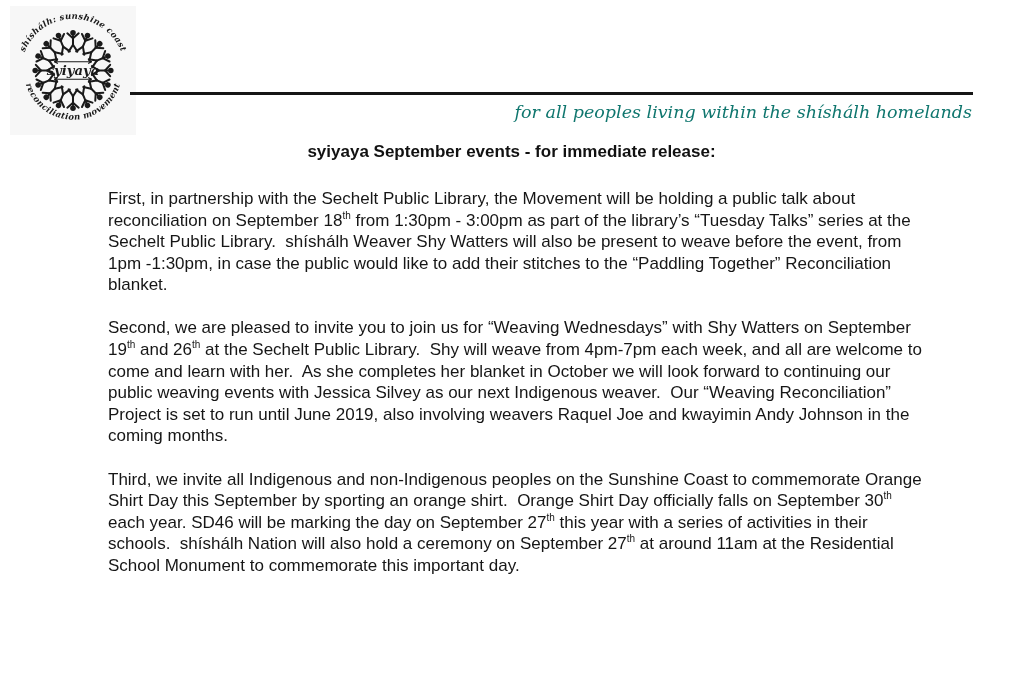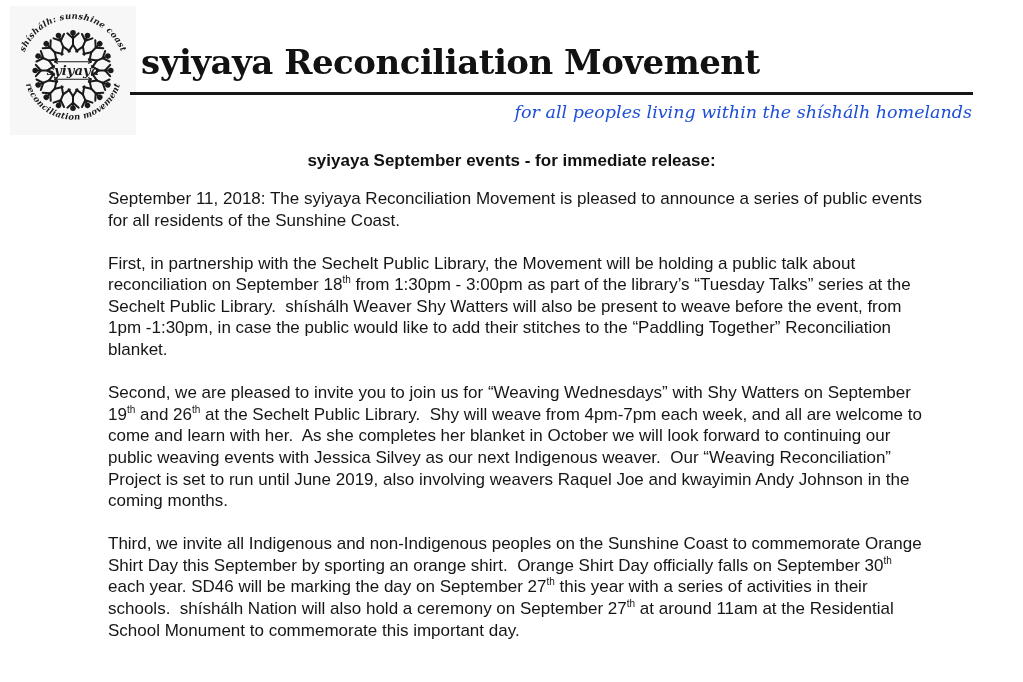--- a/index.html
+++ b/index.html
@@ -55,27 +55,27 @@
     background: #161616;
   }
   .tagline {
     position: absolute;
     left: 130px; top: 102px;
     width: 842px;
     text-align: right;
     font-family: "DejaVu Serif", serif;
     font-style: italic;
     font-size: 17.5px;
-    color: #1d4ed8;
+    color: #0f766e;
   }
 
   
   .doc-heading {
     position: absolute;
-    left: 0; top: 151px;
+    left: 0; top: 142px;
     width: 1023px;
     text-align: center;
     font-weight: bold;
     font-size: 17px;
     color: #111111;
   }
   .document-body {
     position: absolute;
     left: 108px; top: 188px;
     width: 818px;
@@ -140,25 +140,23 @@
         </g>
 
       <g stroke="#1a1a1a" stroke-width="1.6">
         <path d="M 70 86 H 130 M 70 86 l 6 -3 M 70 86 l 6 3 M 130 86 l -6 -3 M 130 86 l -6 3" fill="none"></path>
         <path d="M 70 114 H 130 M 70 114 l 6 -3 M 70 114 l 6 3 M 130 114 l -6 -3 M 130 114 l -6 3" fill="none"></path>
       </g>
       <text class="logo-center-text" x="100" y="107" text-anchor="middle">syiyaya</text>
     </svg>
   </div>
 
-  <div class="main-title">syiyaya Reconciliation Movement</div>
   <div class="header-rule"></div>
   <div class="tagline">for all peoples living within the shíshálh homelands</div>
 
   <div class="doc-heading">syiyaya September events - for immediate release:</div>
   <div class="document-body">
-      <p class="para"><span>September 11, 2018: The syiyaya Reconciliation Movement is pleased to announce a series of public events for all residents of the Sunshine Coast.</span></p>
       <p class="para"><span>First, in partnership with the Sechelt Public Library, the Movement will be holding a public talk about reconciliation on September 18</span><sup>th</sup><span> from 1:30pm - 3:00pm as part of the library’s “Tuesday Talks” series at the Sechelt Public Library.  shíshálh Weaver Shy Watters will also be present to weave before the event, from 1pm -1:30pm, in case the public would like to add their stitches to the “Paddling Together” Reconciliation blanket.</span></p>
       <p class="para"><span>Second, we are pleased to invite you to join us for “Weaving Wednesdays” with Shy Watters on September 19</span><sup>th</sup><span> and 26</span><sup>th</sup><span> at the Sechelt Public Library.  Shy will weave from 4pm-7pm each week, and all are welcome to come and learn with her.  As she completes her blanket in October we will look forward to continuing our public weaving events with Jessica Silvey as our next Indigenous weaver.  Our “Weaving Reconciliation” Project is set to run until June 2019, also involving weavers Raquel Joe and kwayimin Andy Johnson in the coming months.</span></p>
       <p class="para"><span>Third, we invite all Indigenous and non-Indigenous peoples on the Sunshine Coast to commemorate Orange Shirt Day this September by sporting an orange shirt.  Orange Shirt Day officially falls on September 30</span><sup>th</sup><span> each year. SD46 will be marking the day on September 27</span><sup>th</sup><span> this year with a series of activities in their schools.  shíshálh Nation will also hold a ceremony on September 27</span><sup>th</sup><span> at around 11am at the Residential School Monument to commemorate this important day.</span></p>
     </div>
 
 </div>
 
 </body></html>

